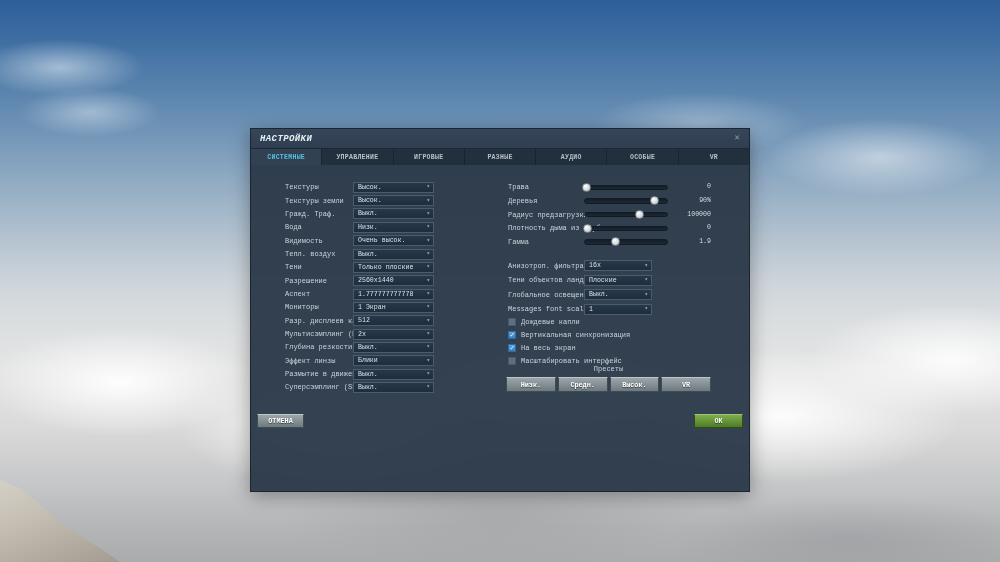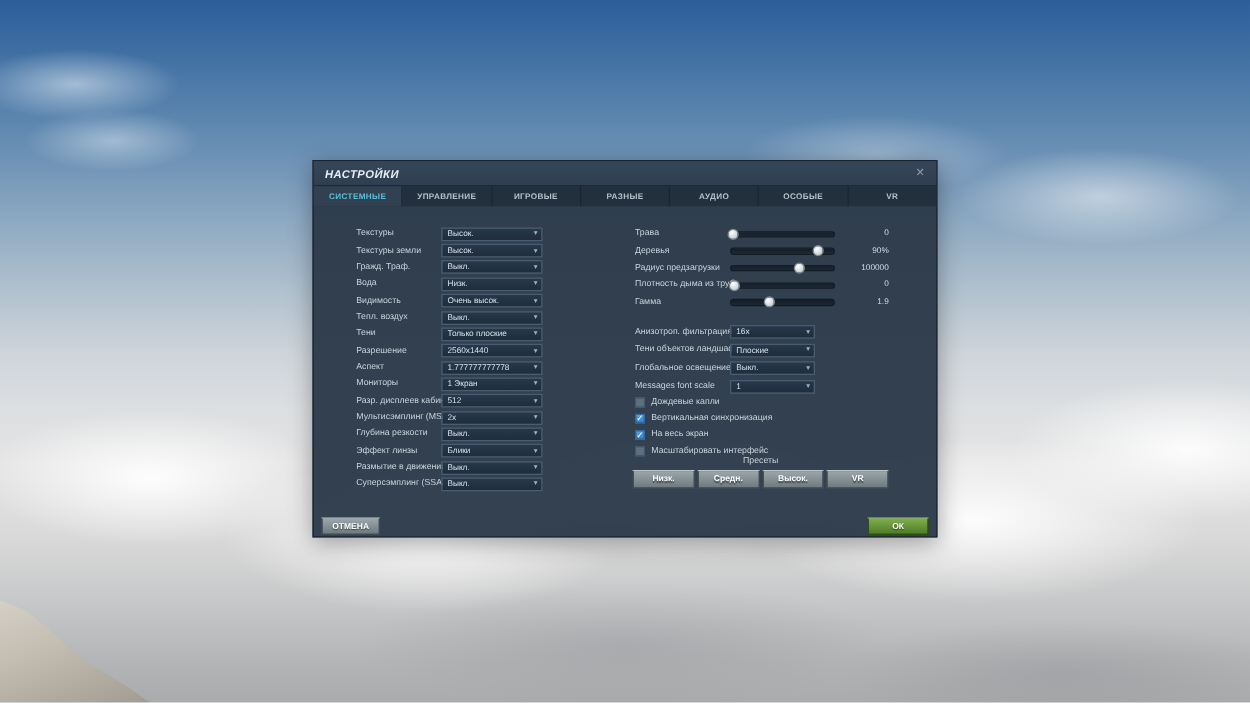--- a/index.html
+++ b/index.html
@@ -29,25 +29,26 @@
       radial-gradient(260px 60px at 85% 96%, rgba(140,144,150,.4), rgba(140,144,150,0) 72%);
   }
   .rock {
     position:absolute; left:0; bottom:0; width:150px; height:105px;
     background:linear-gradient(160deg,#ddd8cf 0%,#c4beb3 45%,#9e978d 100%);
     clip-path:polygon(0 22%, 14% 30%, 26% 44%, 38% 60%, 52% 74%, 68% 88%, 80% 100%, 0 100%);
   }
 
   
   .dialog {
-    position:absolute; left:250px; top:128px; width:500px; height:302px;
+    position:absolute; left:250px; top:128px; width:500px; height:364px;
     background:rgba(44,57,73,.96);
     border:1px solid #1a2530;
     box-shadow:0 4px 18px rgba(0,0,0,.35);
     color:#cfd9e1;
+    font-family:Liberation Mono, monospace;
   }
   .titlebar {
     position:absolute; left:0; top:0; right:0; height:20px;
     display:flex; align-items:center;
     padding:0 9px;
     background:linear-gradient(180deg,#36465a,#2f3e50);
     border-bottom:1px solid #1d2936;
   }
   .titlebar .title {
     font-size:9px; font-weight:bold; font-style:italic;

